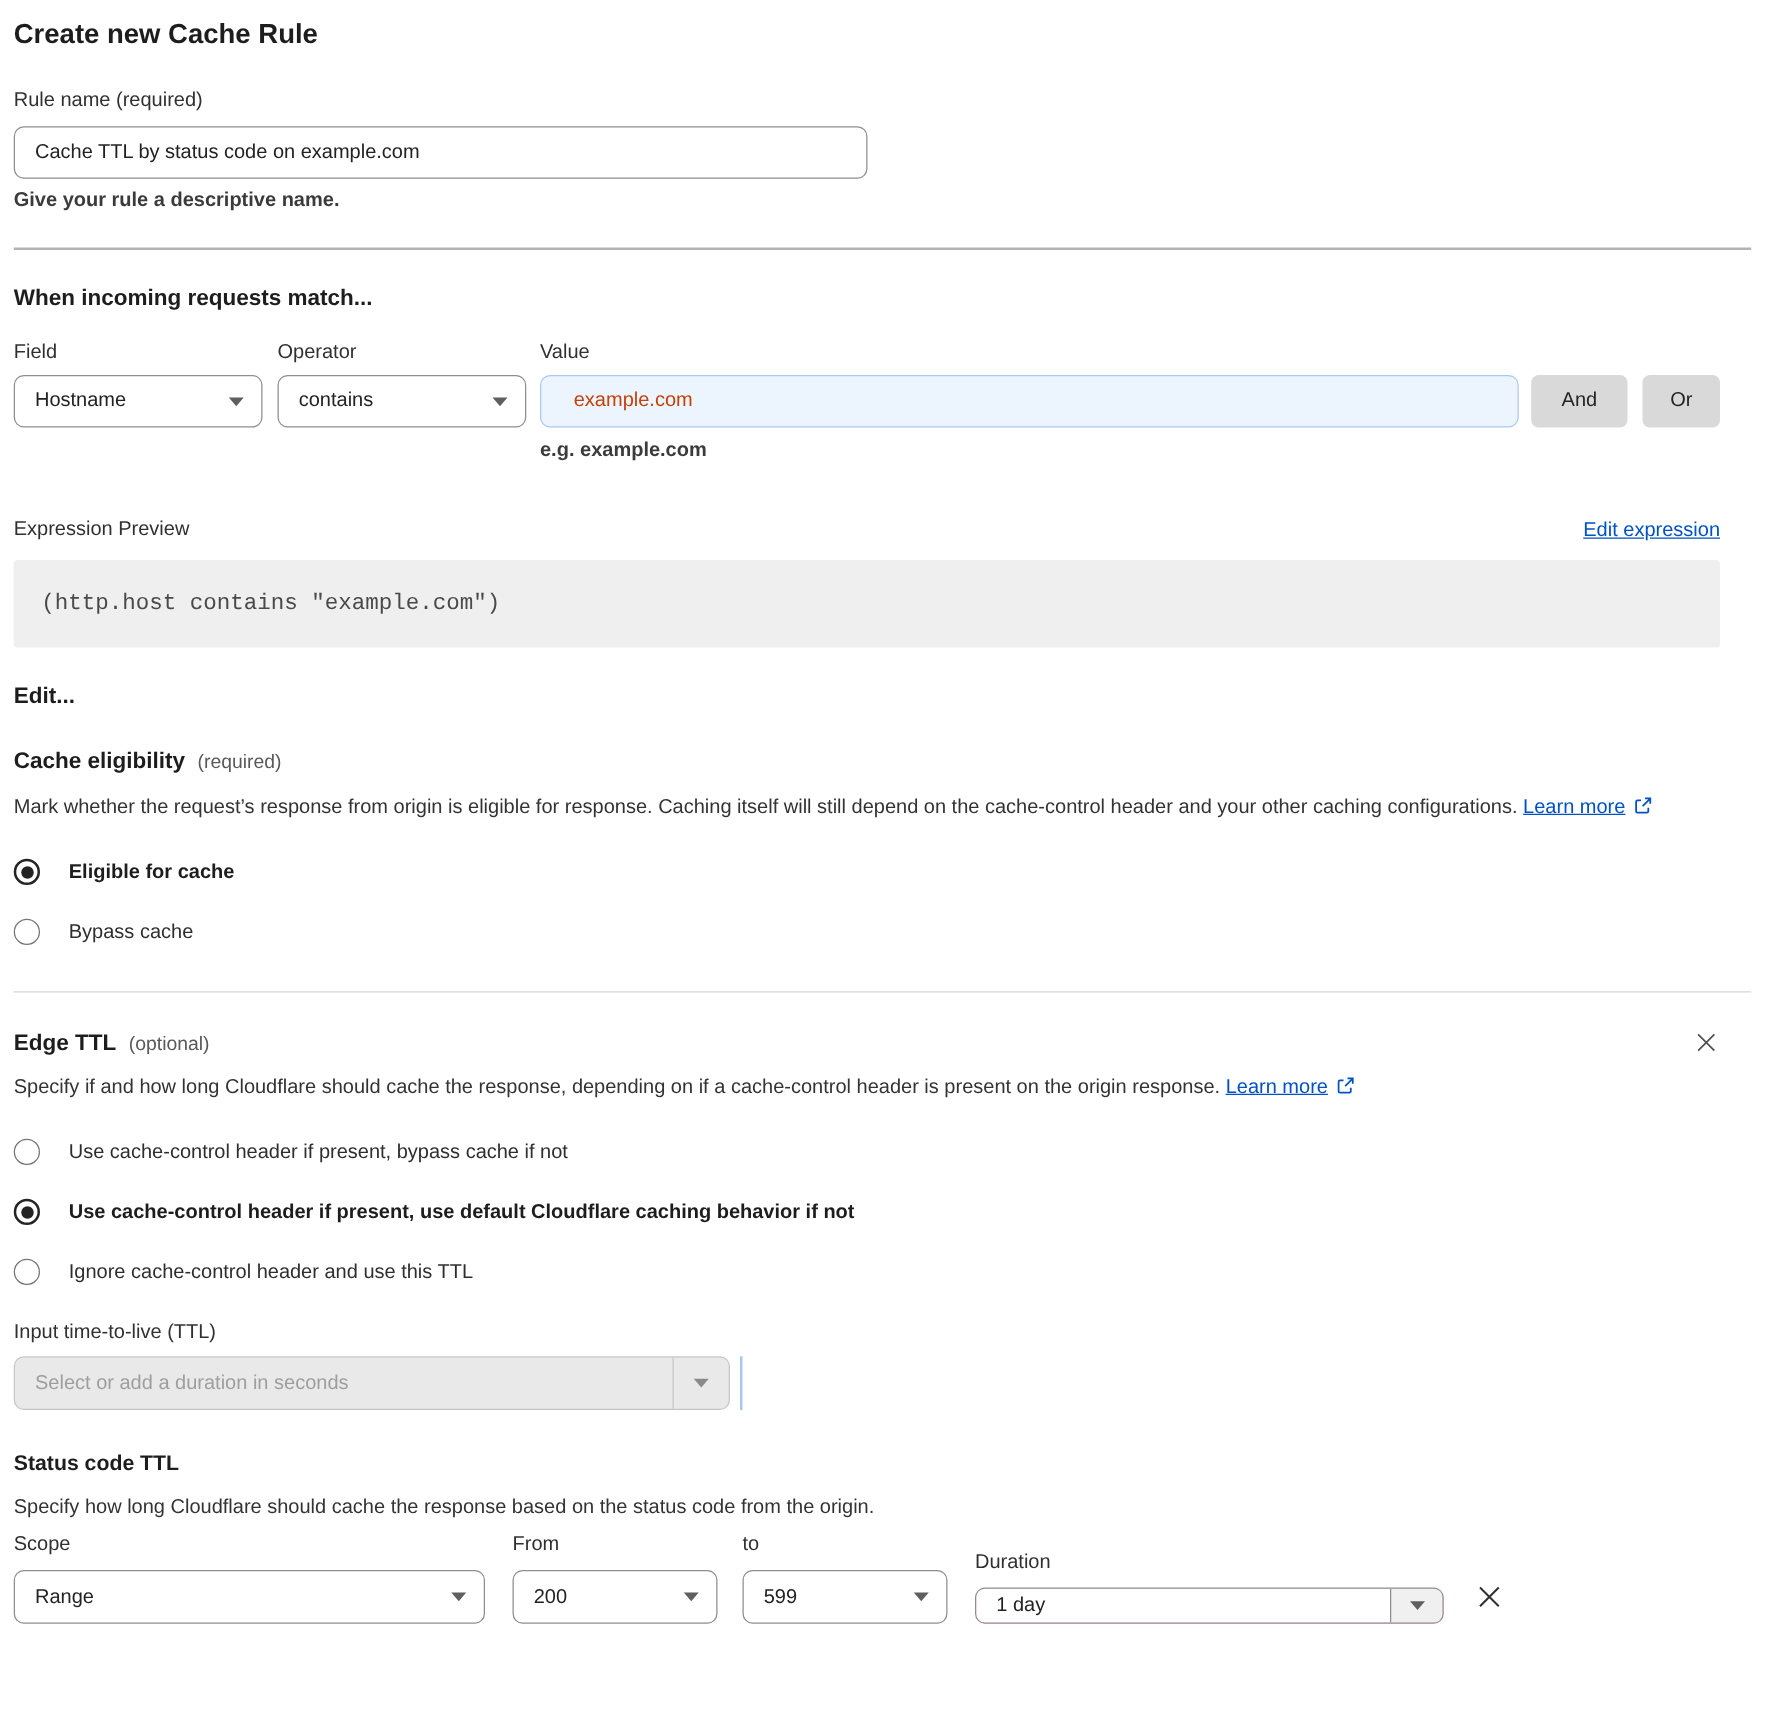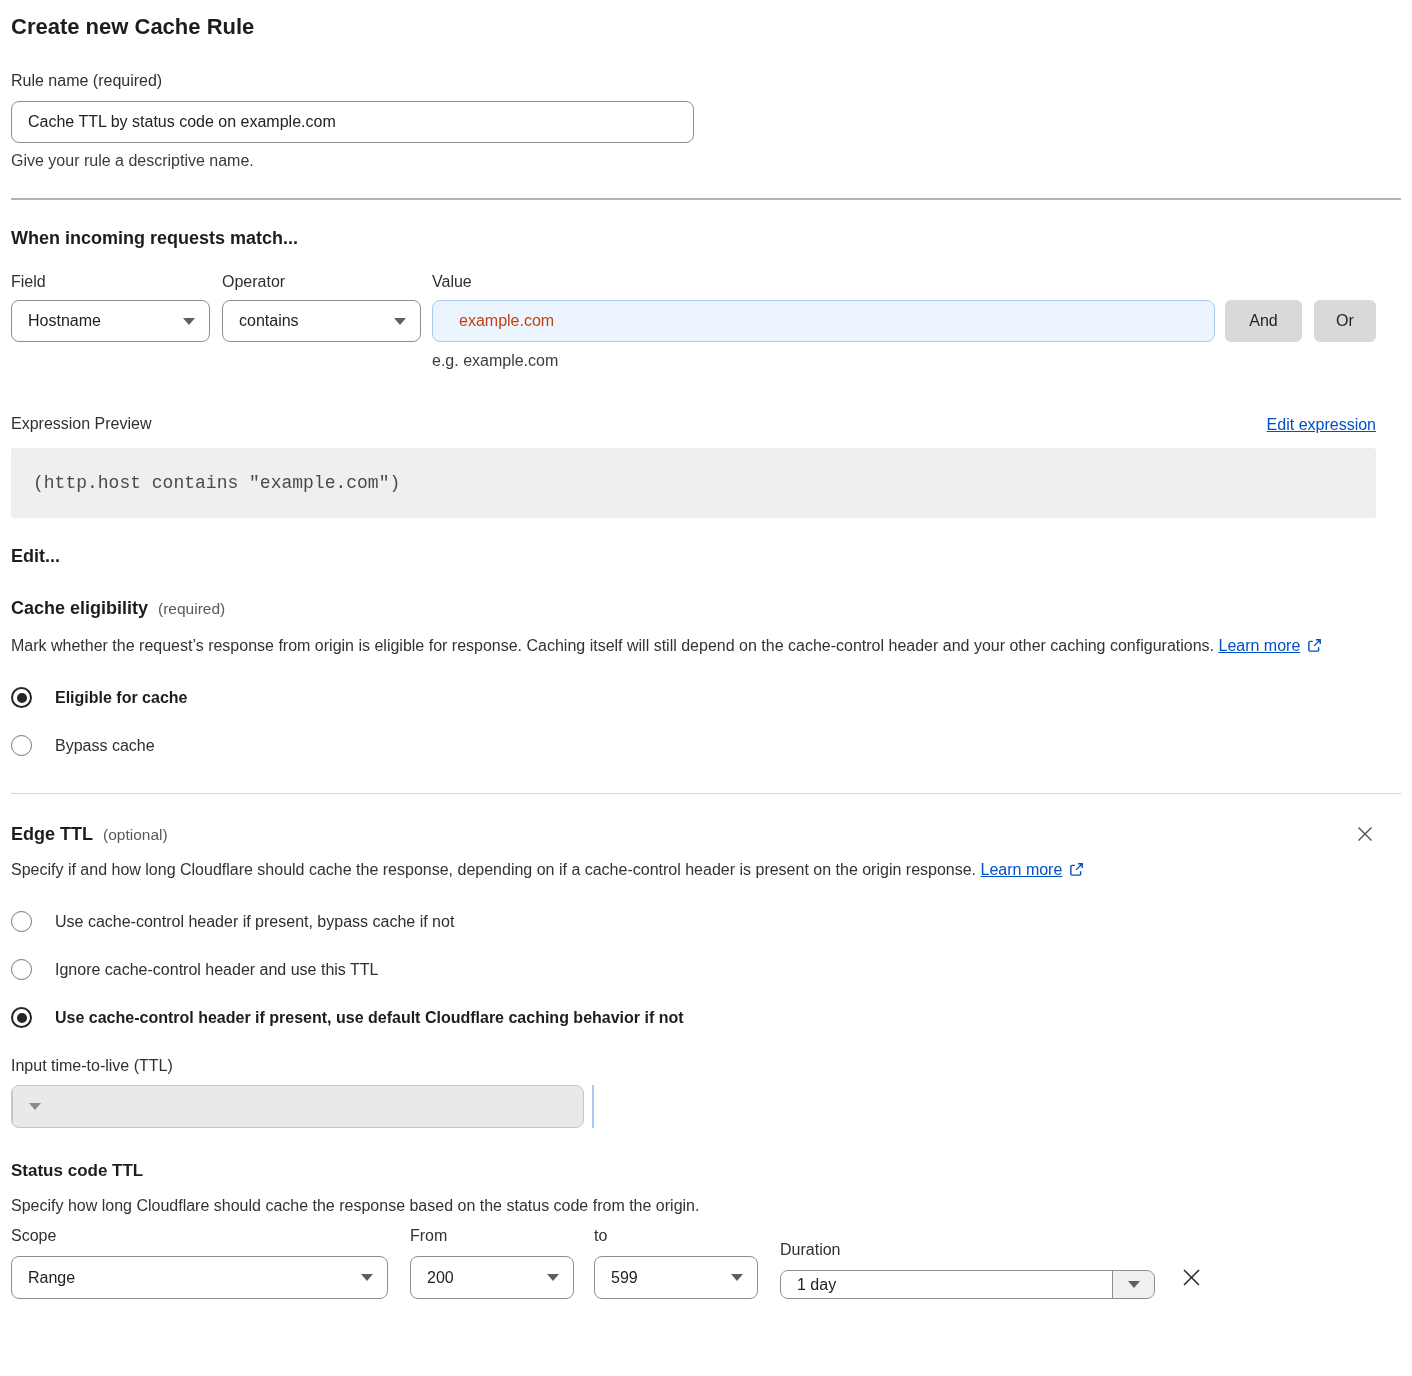--- a/index.html
+++ b/index.html
@@ -7,21 +7,21 @@
   body {
     width:1412px; height:1376px; overflow:hidden;
     font-family:"Liberation Sans","DejaVu Sans",sans-serif;
     color:#2f2f2f; font-size:16px;
   }
   .container { padding:0 36px 0 11px; }
 
   h1.page-title { font-size:22px; font-weight:bold; color:#1d1d1d; margin:14px 0 0; line-height:26px; }
 
   .field-label { font-size:16px; color:#303030; line-height:20px; }
-  .helper { font-size:16px; color:#3b3b3b; line-height:20px; }
+  .helper { font-size:16px; color:#3b3b3b; line-height:20px;font-weight:bold; }
 
   .text-input {
     width:683px; height:42px; border:1px solid #8e8e8e; border-radius:8px;
     padding:0 16px; font-family:inherit; font-size:16px; color:#222; background:#fff; outline:none;
   }
   .rule-name-label { margin-top:31px; }
   .rule-name-input { margin-top:10px; display:block; }
   .rule-name-helper { margin-top:8px; }
 
   .divider { border:none; border-top:2px solid #b3b3b3; margin:27px -25px 0 0; }
@@ -235,32 +235,33 @@
           <path d="M9.6 1.9 H14.1 V6.4 M13.8 2.2 L7.6 8.4" fill="none" stroke="currentColor" stroke-width="1.5"></path>
         </svg></span>
   </div>
 
   <div class="radio-group">
     <div class="radio-row">
       <span class="radio"></span>
       <span class="radio-label">Use cache-control header if present, bypass cache if not</span>
     </div>
     <div class="radio-row">
+      <span class="radio selected"></span>
+      <span class="radio-label bold">Use cache-control header if present, use default Cloudflare caching behavior if not</span>
+    </div>
+    <div class="radio-row">
       <span class="radio"></span>
       <span class="radio-label">Ignore cache-control header and use this TTL</span>
-    </div>
-    <div class="radio-row">
-      <span class="radio selected"></span>
-      <span class="radio-label bold">Use cache-control header if present, use default Cloudflare caching behavior if not</span>
     </div>
   </div>
 
   <div class="field-label ttl-label">Input time-to-live (TTL)</div>
   <div class="ttl-select-wrap">
     <div class="ttl-select">
+      <span class="ph">Select or add a duration in seconds</span>
       <span class="arrow-seg">
         <span class="caret"></span>
       </span>
     </div>
     <span class="ttl-caret-line"></span>
   </div>
 
   <div class="status-heading">Status code TTL</div>
   <div class="status-desc">Specify how long Cloudflare should cache the response based on the status code from the origin.</div>
 

